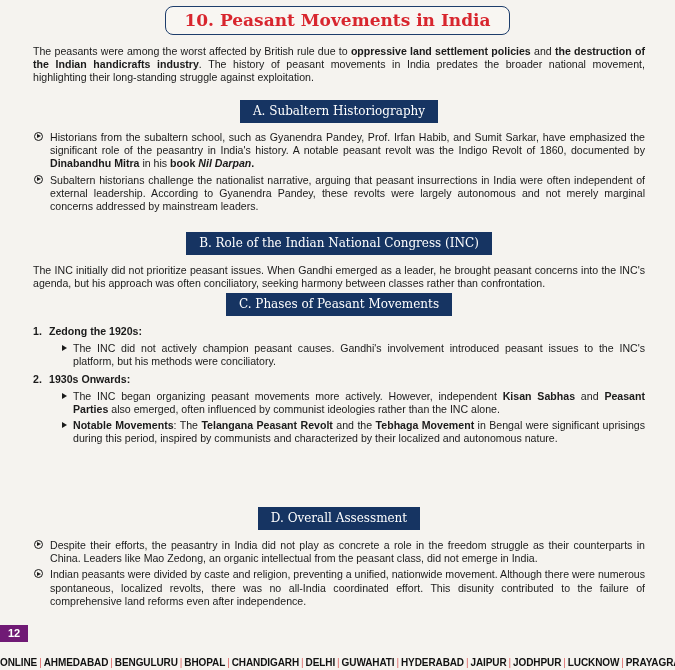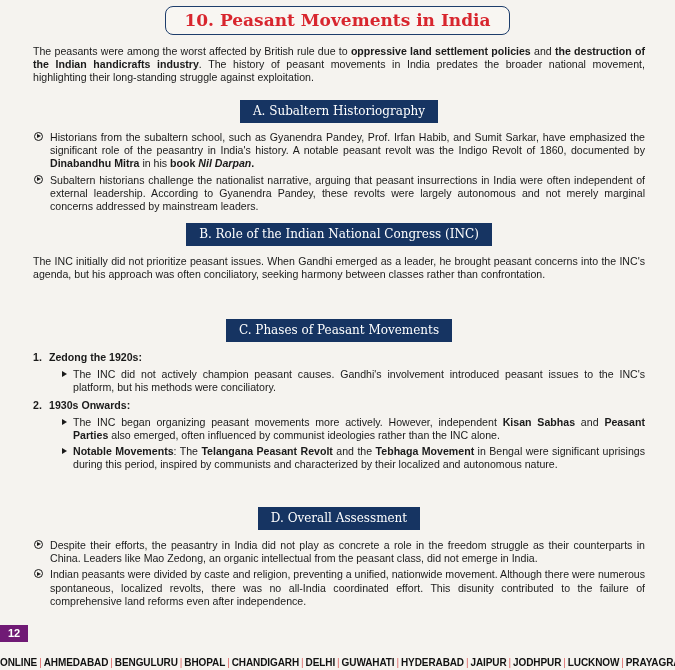--- a/index.html
+++ b/index.html
@@ -88,26 +88,26 @@
       <span class="arrow-icon"></span>
       <span>Historians from the subaltern school, such as Gyanendra Pandey, Prof. Irfan Habib, and Sumit Sarkar, have emphasized the significant role of the peasantry in India's history. A notable peasant revolt was the Indigo Revolt of 1860, documented by </span><b>Dinabandhu Mitra</b><span> in his </span><b>book </b><b><i>Nil Darpan</i></b><b>.</b>
     </li>
     <li>
       <span class="arrow-icon"></span>
       <span>Subaltern historians challenge the nationalist narrative, arguing that peasant insurrections in India were often independent of external leadership. According to Gyanendra Pandey, these revolts were largely autonomous and not merely marginal concerns addressed by mainstream leaders.</span>
     </li>
   </ul>
 </div>
 
-<div class="content" style="top:223px;">
+<div class="content" style="top:232px;">
   <div class="sec-head-wrap"><span class="sec-head">B. Role of the Indian National Congress (INC)</span></div>
   <p class="para" style="margin-top:9px;">The INC initially did not prioritize peasant issues. When Gandhi emerged as a leader, he brought peasant concerns into the INC's agenda, but his approach was often conciliatory, seeking harmony between classes rather than confrontation.</p>
 </div>
 
-<div class="content" style="top:319px;">
+<div class="content" style="top:293px;">
   <div class="sec-head-wrap"><span class="sec-head">C. Phases of Peasant Movements</span></div>
   <ol class="phases" style="margin-top:9px;">
     <li>
       <div class="phase-head"><span class="phase-num">1.</span><span>Zedong the 1920s:</span></div>
       <ul class="tri-list">
         <li><span class="tri-icon"></span><span>The INC did not actively champion peasant causes. Gandhi's involvement introduced peasant issues to the INC's platform, but his methods were conciliatory.</span></li>
       </ul>
     </li>
     <li>
       <div class="phase-head"><span class="phase-num">2.</span><span>1930s Onwards:</span></div>

